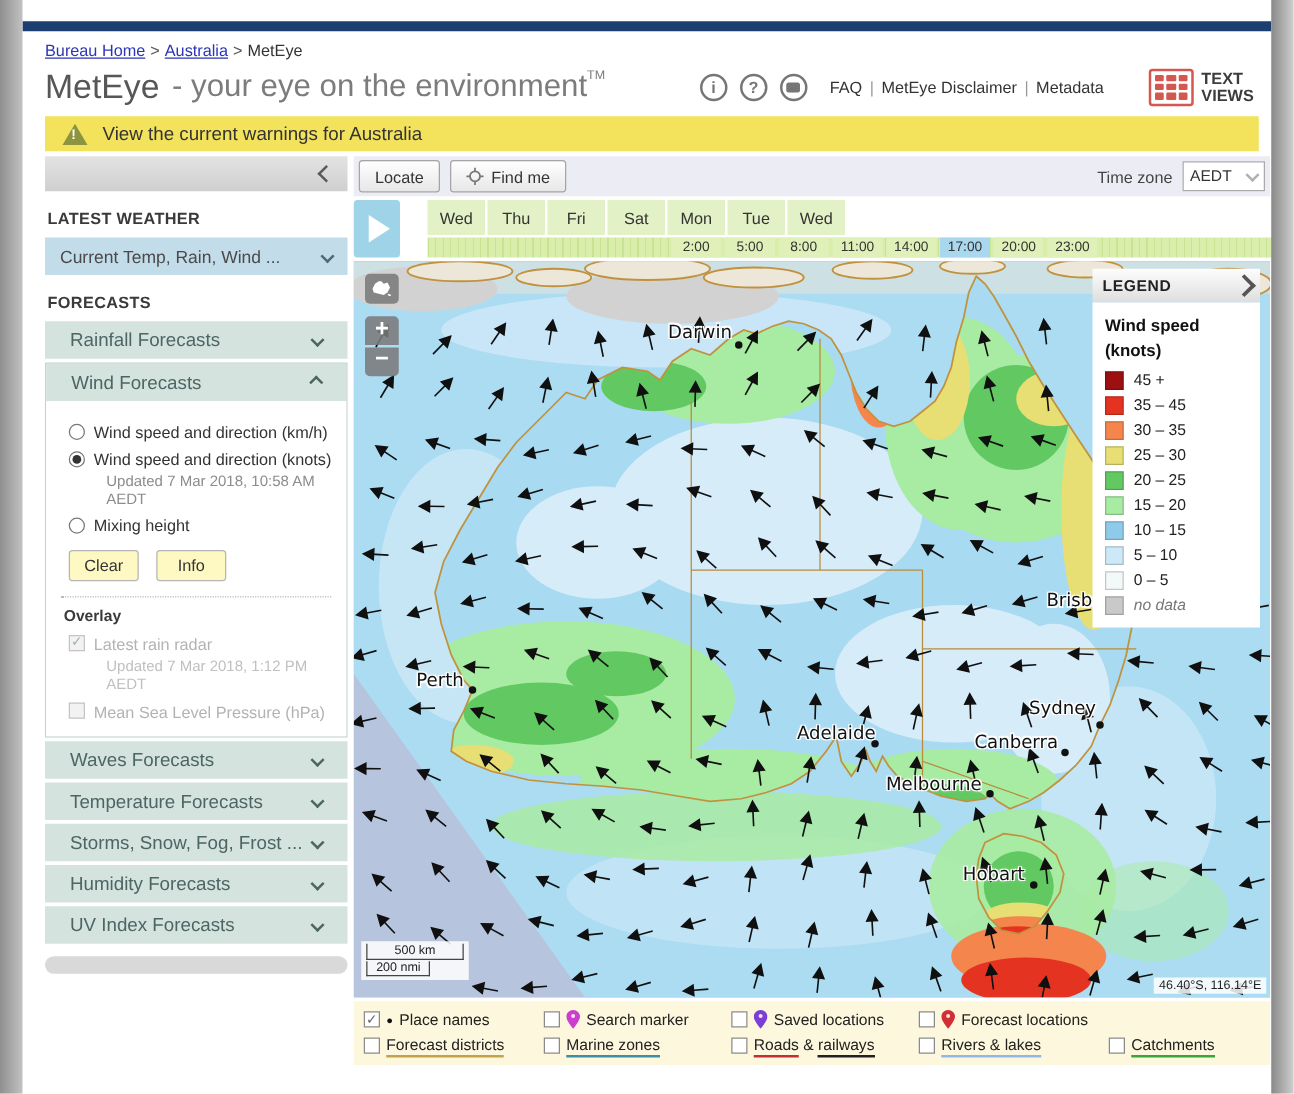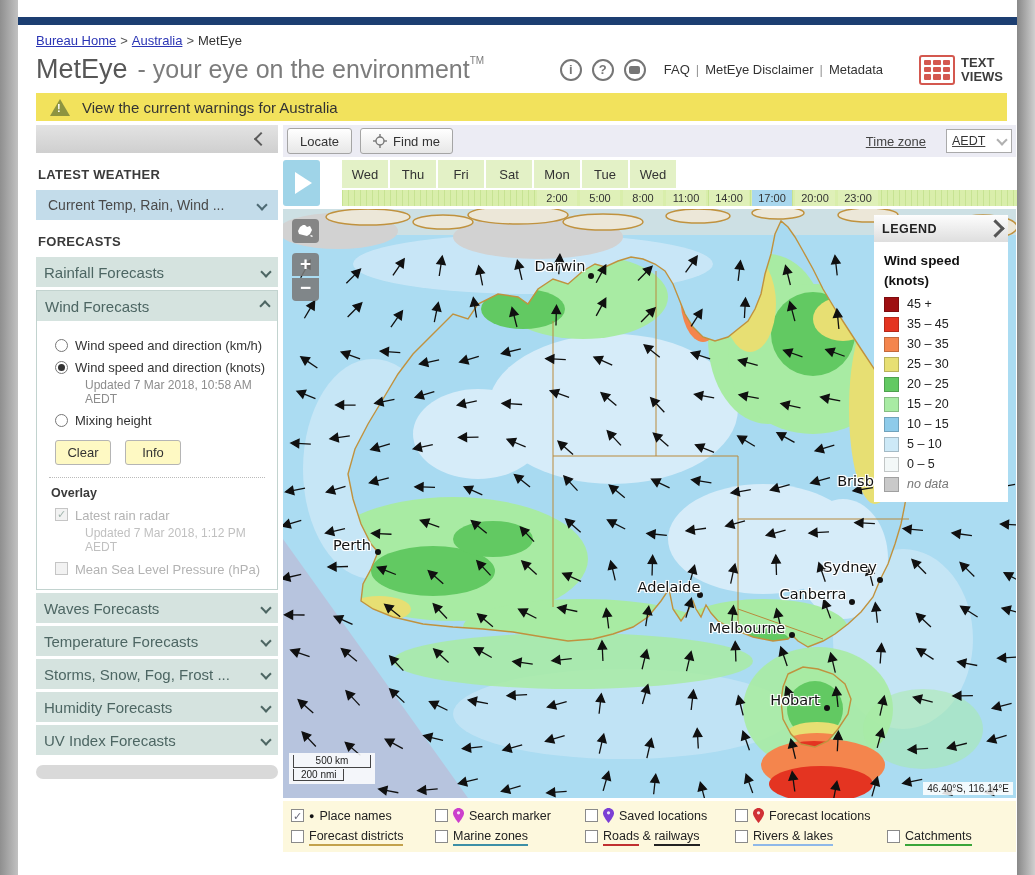--- a/index.html
+++ b/index.html
@@ -46,42 +46,42 @@
   
   .collapsebar { height:28px; background:linear-gradient(#e3e3e3,#cfcfcf); display:flex; align-items:center; justify-content:flex-end; padding-right:12px; cursor:pointer; }
   .chev { display:inline-block; border:solid #5a5a5a; border-width:0 2px 2px 0; padding:4px; }
   .chev.down { transform:rotate(45deg); }
   .chev.up { transform:rotate(-135deg); }
   .chev.left { transform:rotate(135deg); }
   .chev.right { transform:rotate(-45deg); }
   .sideheading { font-size:13px; font-weight:bold; color:#3a3a3a; letter-spacing:.3px; margin:14px 0 8px 2px; }
   .bluedrop { height:30px; background:#c2dcE9; background:#c3dcea; display:flex; align-items:center; justify-content:space-between; padding:0 12px; font-size:14px; color:#4a4a4a; cursor:pointer; }
   .bluedrop .chev { border-color:#4e6a74; padding:3px; }
-  .acc { height:30px; background:#d5e3df; display:flex; align-items:center; justify-content:space-between; padding:0 8px; font-size:15px; color:#4d6663; margin-bottom:3px; cursor:pointer; }
+  .acc { height:30px; background:#d5e3df; display:flex; align-items:center; justify-content:space-between; padding:0 20px; font-size:15px; color:#4d6663; margin-bottom:3px; cursor:pointer; }
   .acc .chev { border-color:#4d6663; padding:3px; }
   .windpanel { border:1px solid #c2d3cf; margin-bottom:3px; }
   .windbody { background:#fff; padding:10px 8px 12px 8px; }
   .radiorow { display:flex; align-items:flex-start; gap:7px; margin:7px 0 0 10px; font-size:13px; color:#333; cursor:pointer; }
   .radio { width:13px; height:13px; border:1px solid #777; border-radius:50%; background:#fff; flex:none; margin-top:1px; position:relative; }
   .radio.sel:after { content:""; position:absolute; inset:2px; background:#333; border-radius:50%; }
   .updated { font-size:12px; color:#8c8c8c; margin:3px 0 0 40px; }
   .btnrow { display:flex; gap:14px; margin:12px 0 4px 10px; }
   .graybtn { min-width:56px; height:25px; background:#fef9c3; border:1px solid #b5b5b5; border-radius:3px; font-size:13px; color:#333; display:flex; align-items:center; justify-content:center; cursor:pointer; }
   .divider { border-top:1px dotted #bbb; margin:12px 4px 8px 4px; }
   .ovl-head { font-size:12.5px; font-weight:bold; color:#3a3a3a; margin-left:6px; }
   .chkrow { display:flex; align-items:flex-start; gap:7px; margin:8px 0 0 10px; font-size:13px; color:#b3b3b3; }
   .chk { width:13px; height:13px; border:1px solid #c5c5c5; background:#f2f2f2; flex:none; font-size:11px; line-height:11px; text-align:center; color:#9fb3ab; }
   .sidebottom { height:14px; background:#d9d9d9; border-radius:7px; margin-top:10px; }
 
   
   .searchrow { background:#ececf4; display:flex; align-items:center; padding:3px 4px; gap:8px; height:32px; }
   .searchrow input { width:408px; height:26px; border:1px solid #999; font-size:13px; padding:0 6px; color:#444; font-family:inherit; }
   .searchrow input::placeholder { color:#555; opacity:1; }
   .wbtn { height:26px; background:linear-gradient(#fff,#e7e7e7); border:1px solid #a5a5a5; border-radius:3px; font-size:13px; color:#333; padding:12px 12px; display:flex; align-items:center; gap:6px; cursor:pointer; }
-  .tzwrap { margin-left:auto; display:flex; align-items:center; gap:20px; font-size:13px; color:#444;text-decoration:underline; }
+  .tzwrap { margin-left:auto; display:flex; align-items:center; gap:8px; font-size:13px; color:#444; }
   .tzsel { width:66px; height:24px; border:1px solid #aaa; background:#fff; display:flex; align-items:center; justify-content:space-between; padding:0 5px; font-size:12.5px; color:#333;text-align:center; }
   .tzsel .chev { border-color:#b0b0b0; padding:3px; margin-top:-3px; }
 
   
   .timeline { display:flex; gap:22px; margin-top:3px; }
   .playbtn { width:37px; height:46px; background:#9fd4e8; border-radius:3px; display:flex; align-items:center; justify-content:center; cursor:pointer; flex:none; }
   .playbtn i { display:block; width:0; height:0; border-left:17px solid #fff; border-top:11px solid transparent; border-bottom:11px solid transparent; margin-left:4px; }
   .tlrows { flex:1; display:flex; flex-direction:column; gap:2px; }
   .dayrow { display:flex; gap:2px; height:28px; }
   .daycell { width:46px; background:#e3f1c6; display:flex; align-items:center; justify-content:center; font-size:13px; color:#333; cursor:pointer; flex:none; }

